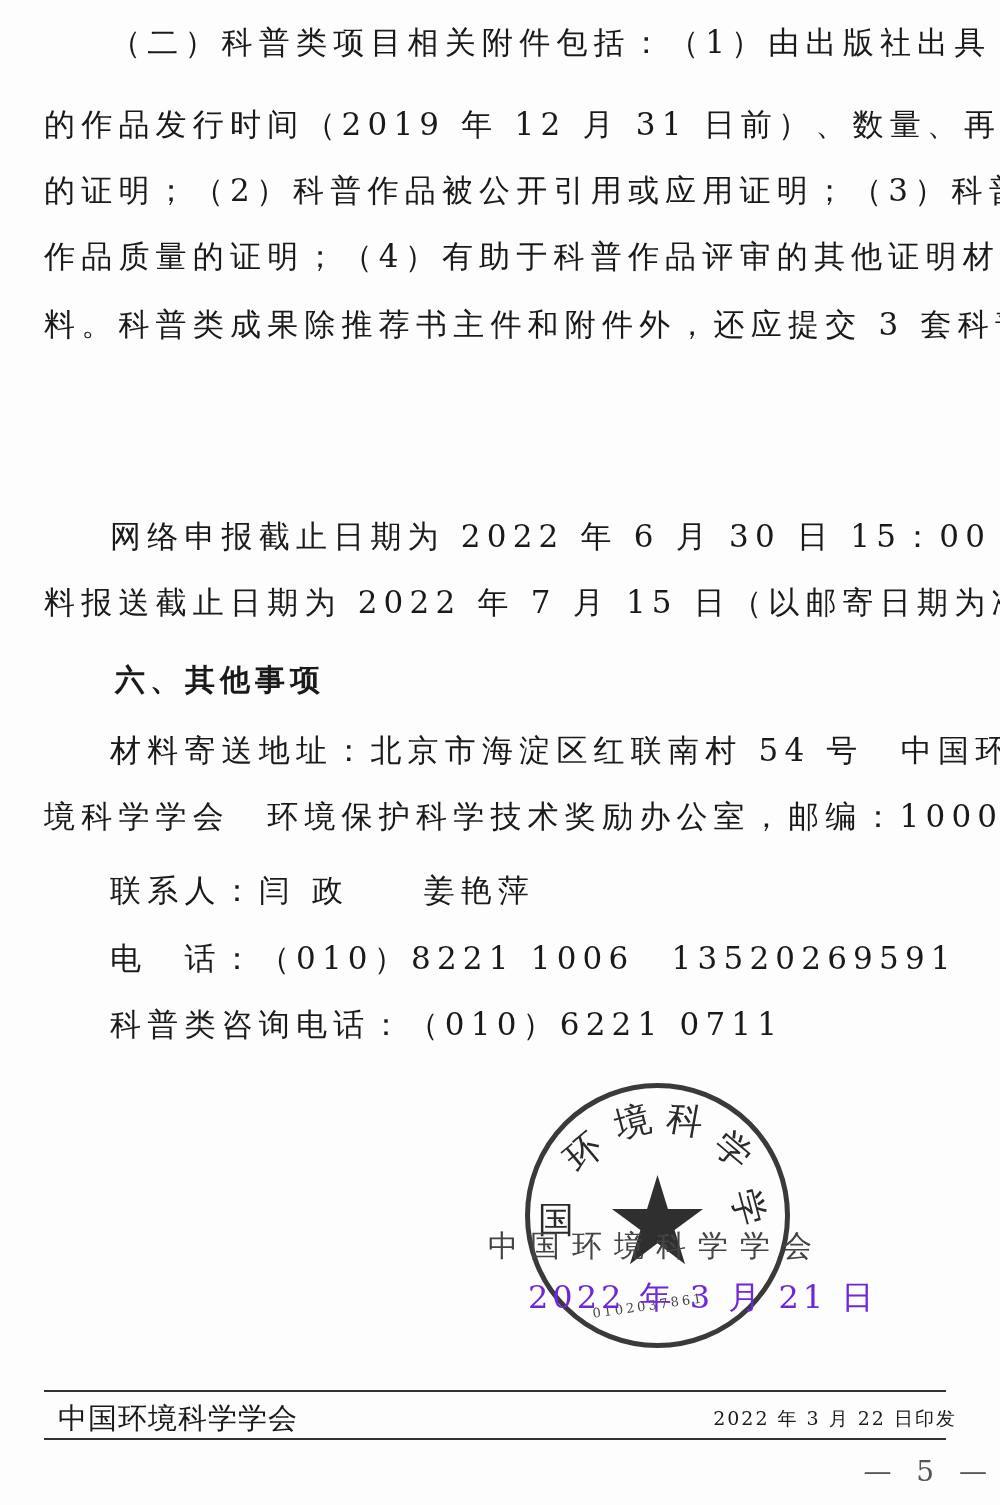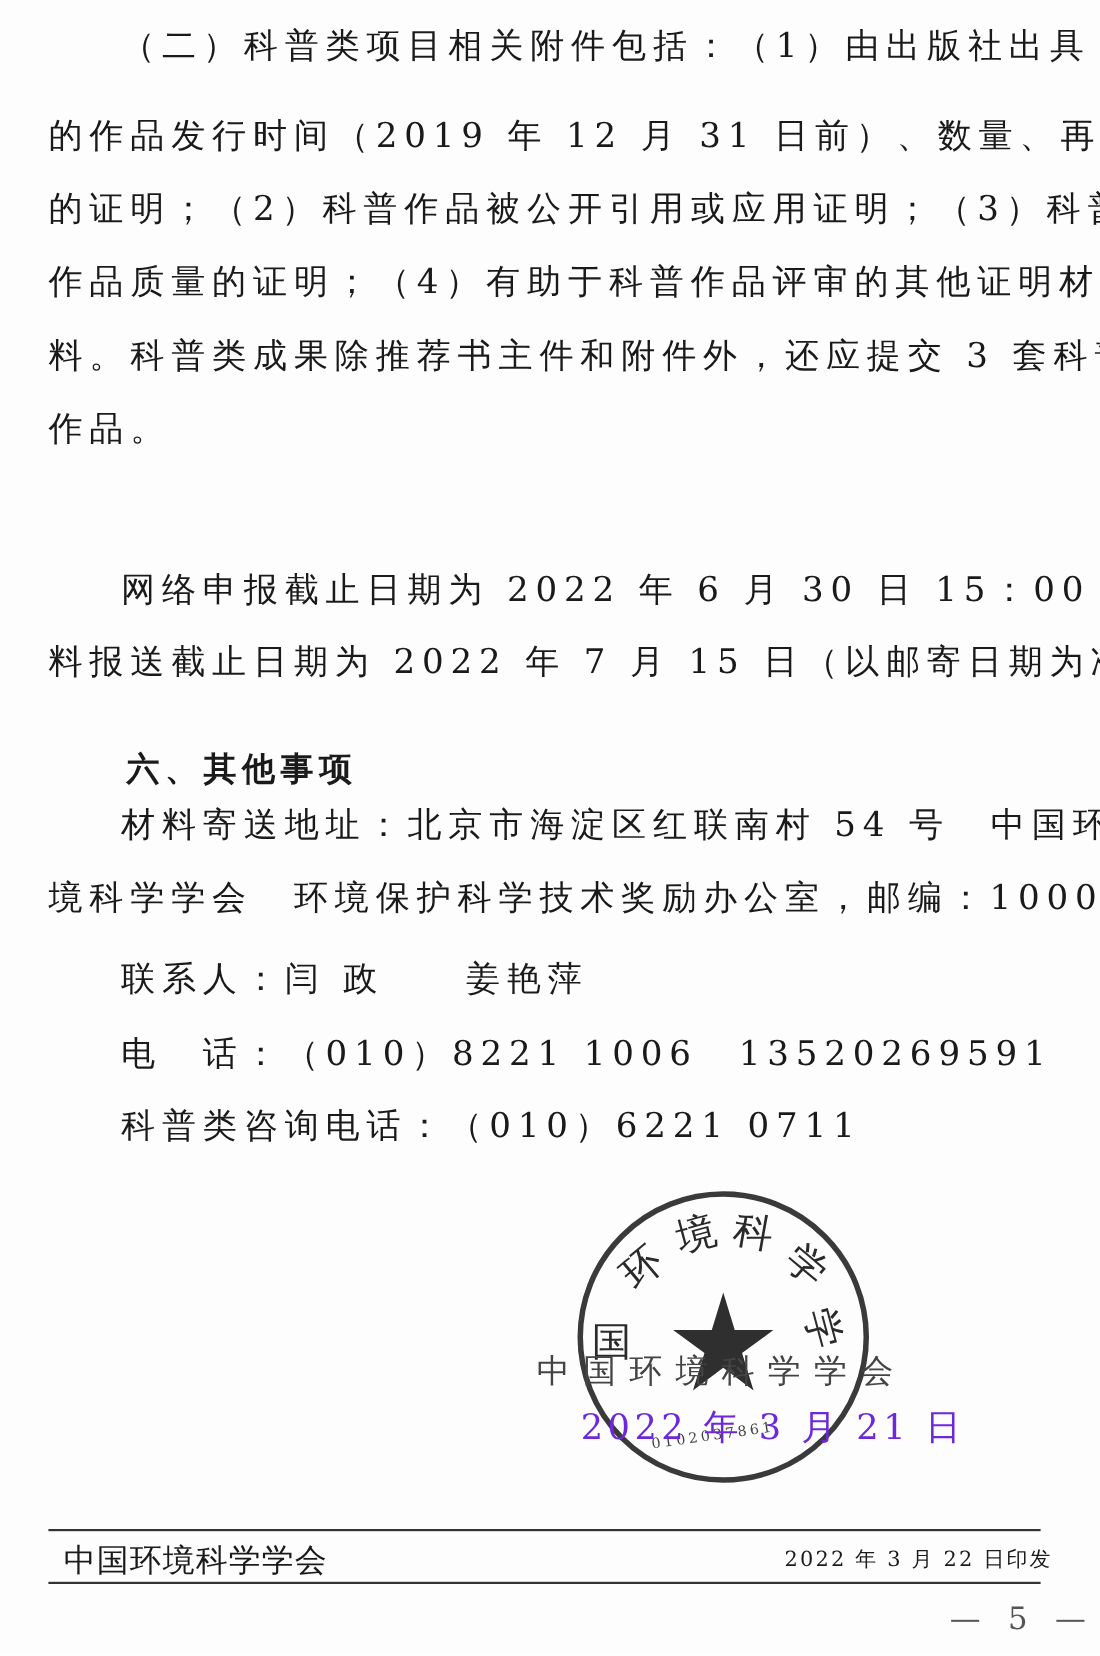--- a/index.html
+++ b/index.html
@@ -129,26 +129,25 @@
 </head>
 <body>
 
 <div class="page">
 
   <div class="line indent" style="top:22px;">（二）科普类项目相关附件包括：（1）由出版社出具</div>
   <div class="line" style="top:104px;">的作品发行时间（2019 年 12 月 31 日前）、数量、再版次数</div>
   <div class="line" style="top:170px;">的证明；（2）科普作品被公开引用或应用证明；（3）科普</div>
   <div class="line" style="top:236px;text-align:right;">作品质量的证明；（4）有助于科普作品评审的其他证明材</div>
   <div class="line" style="top:304px;">料。科普类成果除推荐书主件和附件外，还应提交 3 套科普</div>
-  <div class="line" style="top:370px;">作品。</div>
 
   <div class="line indent" style="top:516px;">网络申报截止日期为 2022 年 6 月 30 日 15：00，书面材</div>
   <div class="line" style="top:582px;">料报送截止日期为 2022 年 7 月 15 日（以邮寄日期为准）。</div>
 
-  <div class="heading" style="top:680px;">六、其他事项</div>
+  <div class="heading" style="top:660px;">六、其他事项</div>
   <div class="line indent" style="top:730px;">材料寄送地址：北京市海淀区红联南村 54 号　中国环</div>
   <div class="line" style="top:796px;">境科学学会　环境保护科学技术奖励办公室，邮编：100082</div>
   <div class="line indent" style="top:870px;">联系人：闫 政　　姜艳萍</div>
   <div class="line indent" style="top:938px;">电　话：（010）8221 1006　13520269591</div>
   <div class="line indent" style="top:1004px;">科普类咨询电话：（010）6221 0711</div>
 
   <div class="seal">
     <span class="seal-char" style="left:8px; top:108px;">国</span>
     <span class="seal-char" style="left:36px; top:40px; transform:rotate(-40deg);">环</span>
     <span class="seal-char" style="left:85px; top:10px; transform:rotate(-15deg);">境</span>

